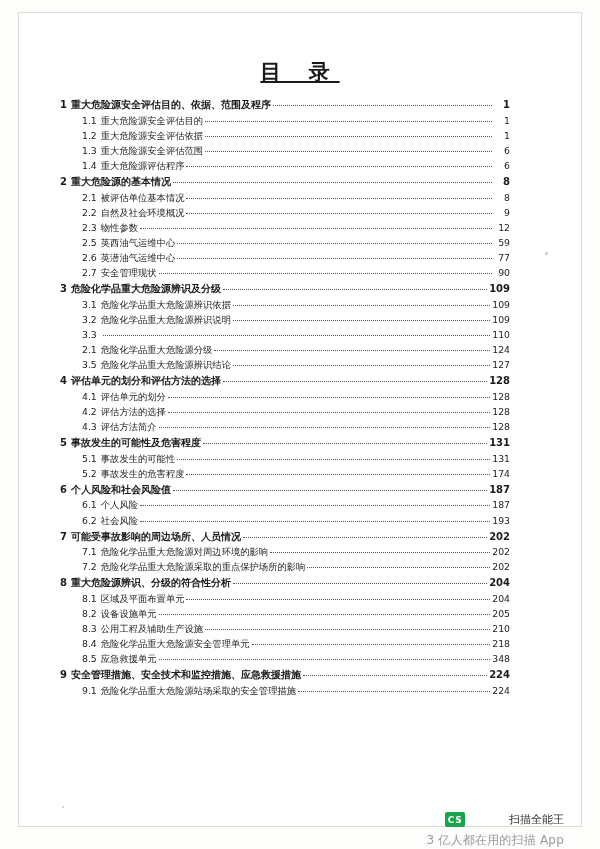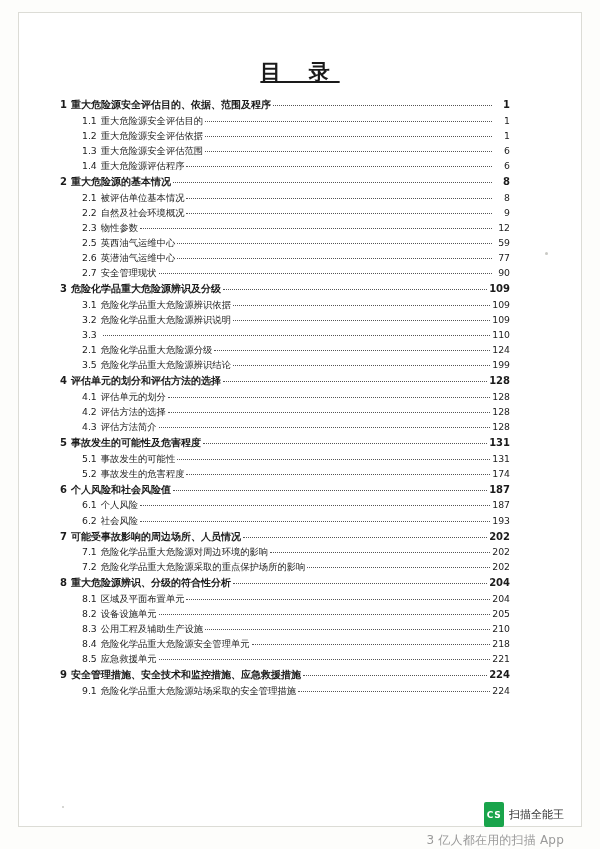--- a/index.html
+++ b/index.html
@@ -89,35 +89,36 @@
   .footer-brand {
     position: absolute;
     right: 36px;
     bottom: 22px;
     display: flex;
     align-items: center;
     gap: 5px;
   }
   .cs-badge {
     width: 20px;
-    height: 25px;
+    height: 15px;
     background: #19a44b;
     color: #fff;
     font-size: 9px;
     font-weight: bold;
     font-family: "DejaVu Sans", "Liberation Sans", sans-serif;
     display: flex;
     align-items: center;
     justify-content: center;
     border-radius: 2px;
     letter-spacing: 0.5px;
   }
   .cs-text {
     font-size: 11px;
     color: #333;
+    margin-left: 39px;
   }
   .cs-sub {
     position: absolute;
     right: 36px;
     bottom: 0;
     font-size: 12px;
     color: #9a9a9a;
     letter-spacing: 0.2px;
   }
   .speck {
@@ -237,21 +238,21 @@
       <div class="toc-row lvl2">
         <span class="num">2.1</span>
         <span class="lbl">危险化学品重大危险源分级</span>
         <span class="dots"></span>
         <span class="pg">124</span>
       </div>
       <div class="toc-row lvl2">
         <span class="num">3.5</span>
         <span class="lbl">危险化学品重大危险源辨识结论</span>
         <span class="dots"></span>
-        <span class="pg">199</span>
+        <span class="pg">127</span>
       </div>
       <div class="toc-row lvl1">
         <span class="num">4</span>
         <span class="lbl">评估单元的划分和评估方法的选择</span>
         <span class="dots"></span>
         <span class="pg">128</span>
       </div>
       <div class="toc-row lvl2">
         <span class="num">4.1</span>
         <span class="lbl">评估单元的划分</span>
@@ -351,21 +352,21 @@
       <div class="toc-row lvl2">
         <span class="num">8.4</span>
         <span class="lbl">危险化学品重大危险源安全管理单元</span>
         <span class="dots"></span>
         <span class="pg">218</span>
       </div>
       <div class="toc-row lvl2">
         <span class="num">8.5</span>
         <span class="lbl">应急救援单元</span>
         <span class="dots"></span>
-        <span class="pg">221</span>
+        <span class="pg">348</span>
       </div>
       <div class="toc-row lvl1">
         <span class="num">9</span>
         <span class="lbl">安全管理措施、安全技术和监控措施、应急救援措施</span>
         <span class="dots"></span>
         <span class="pg">224</span>
       </div>
       <div class="toc-row lvl2">
         <span class="num">9.1</span>
         <span class="lbl">危险化学品重大危险源站场采取的安全管理措施</span>

